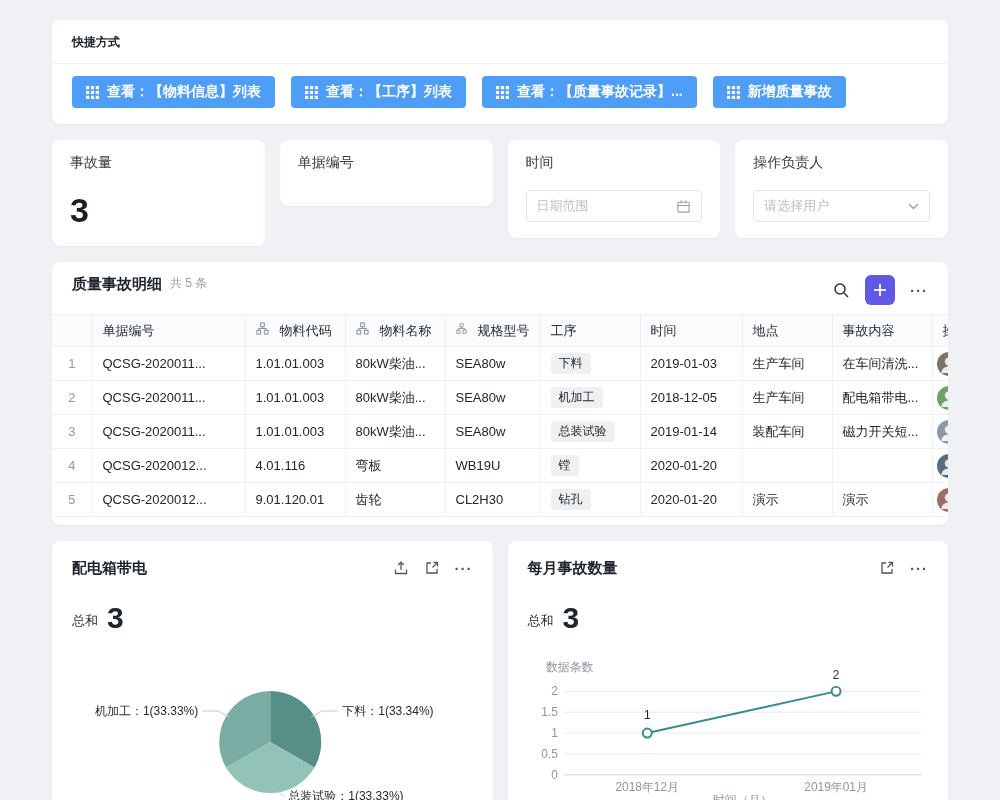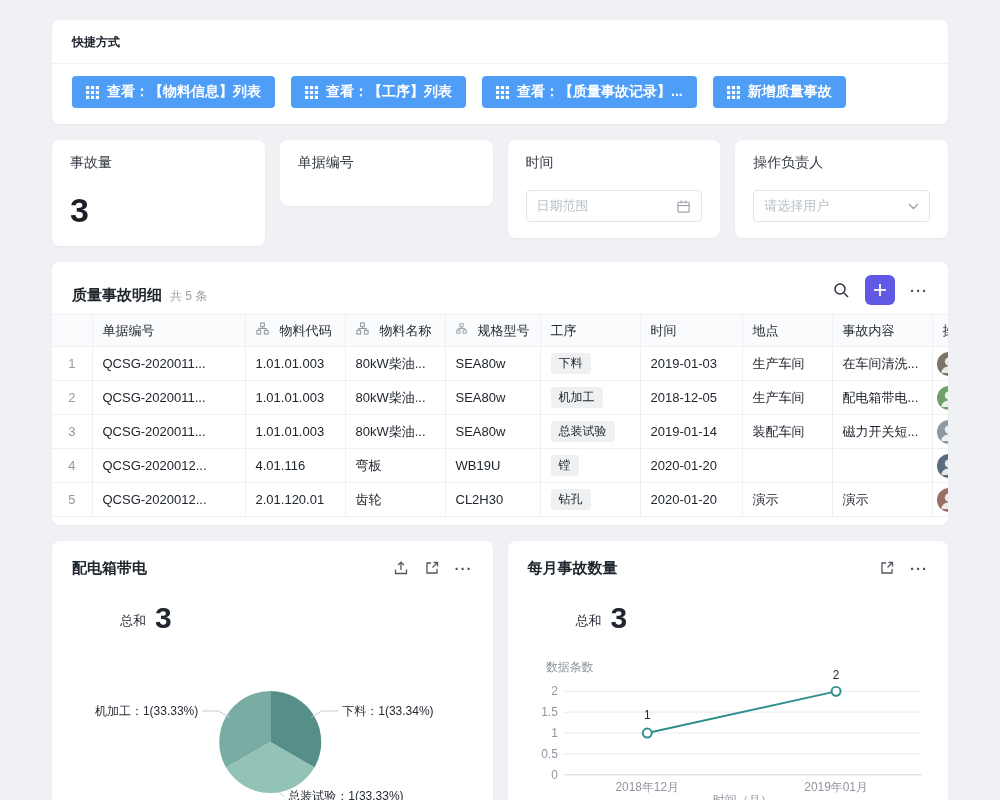--- a/index.html
+++ b/index.html
@@ -21,21 +21,21 @@
   .f-label { font-size:14px; color:#363b44; margin-bottom:18px; }
   .stat-value { font-size:34px; font-weight:bold; color:#1b1f26; line-height:40px; }
   .f-input { width:100%; height:32px; border:1px solid #e1e4e9; border-radius:4px; background:#fff;
     display:flex; align-items:center; justify-content:space-between; padding:0 10px; font-size:13px;
     color:#b8bec8; cursor:pointer; }
   input.f-input { color:#20262e; font-family:inherit; outline:none; cursor:text; }
   input.f-input::placeholder { color:#b8bec8; }
   .ph { color:#b8bec8; }
 
   
-  .t-head { display:flex; align-items:flex-end; padding:13px 20px 9px; }
+  .t-head { display:flex; align-items:flex-start; padding:13px 20px 9px; }
   .t-title { font-size:15px; font-weight:bold; }
   .t-count { font-size:12px; color:#9aa1ab; margin-left:8px; }
   .t-actions { margin-left:auto; display:flex; align-items:center; gap:15px; }
   .icon-btn { display:inline-flex; align-items:center; justify-content:center; cursor:pointer; background:none; border:none; }
   .plus-btn { width:30px; height:30px; border-radius:6px; background:#6158e6; display:inline-flex;
     align-items:center; justify-content:center; border:none; cursor:pointer; }
   .dots { font-weight:bold; color:#51565e; font-size:15px; letter-spacing:1px; cursor:pointer; line-height:1; }
   .t-wrap { overflow:hidden; padding-bottom:8px; border-radius:0 0 8px 8px; }
   table { border-collapse:collapse; table-layout:fixed; width:1000px; font-size:13px; }
   th,td { border:1px solid #eef0f3; height:34px; padding:0 10px; text-align:left;
@@ -48,21 +48,21 @@
   .op-cell { padding:0 4px; }
   .avatar { display:inline-block; width:24px; height:24px; border-radius:50%; overflow:hidden; vertical-align:middle; }
 
   
   .charts-row { display:flex; gap:15px; }
   .chart-card { flex:1; padding:16px 20px; height:320px; }
   .c-head { display:flex; align-items:center; height:22px; }
   .c-title { font-size:15px; font-weight:bold; }
   .c-icons { margin-left:auto; display:flex; align-items:center; gap:15px; }
   .total-row { margin-top:20px; display:flex; align-items:flex-end; gap:9px; height:36px; }
-  .total-label { font-size:13px; color:#262b33; padding-bottom:5px;margin-left:48px; }
+  .total-label { font-size:13px; color:#262b33; padding-bottom:5px; }
   .total-value { font-size:30px; font-weight:bold; line-height:34px; }
   .chart-svg { display:block; margin-top:12px; }
   .axis-txt { font-size:12px; fill:#8f959e; }
   .val-txt { font-size:12px; fill:#262b33; }
 </style>
 </head>
 <body>
 
 <div class="page">
 
@@ -294,21 +294,21 @@
             <td></td>
             <td></td>
             <td class="op-cell"><span class="avatar" style="background: rgb(90, 107, 125);"><svg viewBox="0 0 24 24" width="24" height="24">
                     <circle cx="12" cy="9.5" r="4.2" fill="rgba(255,255,255,.85)"></circle>
                     <path d="M4.5 21 c0-4.2 3.4-6.5 7.5-6.5 s7.5 2.3 7.5 6.5 z" fill="rgba(255,255,255,.85)"></path>
                   </svg></span></td>
           </tr>
           <tr>
             <td class="idx">5</td>
             <td>QCSG-2020012...</td>
-            <td>2.01.120.01</td>
+            <td>9.01.120.01</td>
             <td>齿轮</td>
             <td>CL2H30</td>
             <td><span class="tag">钻孔</span></td>
             <td>2020-01-20</td>
             <td>演示</td>
             <td>演示</td>
             <td class="op-cell"><span class="avatar" style="background: rgb(156, 111, 102);"><svg viewBox="0 0 24 24" width="24" height="24">
                     <circle cx="12" cy="9.5" r="4.2" fill="rgba(255,255,255,.85)"></circle>
                     <path d="M4.5 21 c0-4.2 3.4-6.5 7.5-6.5 s7.5 2.3 7.5 6.5 z" fill="rgba(255,255,255,.85)"></path>
                   </svg></span></td>

